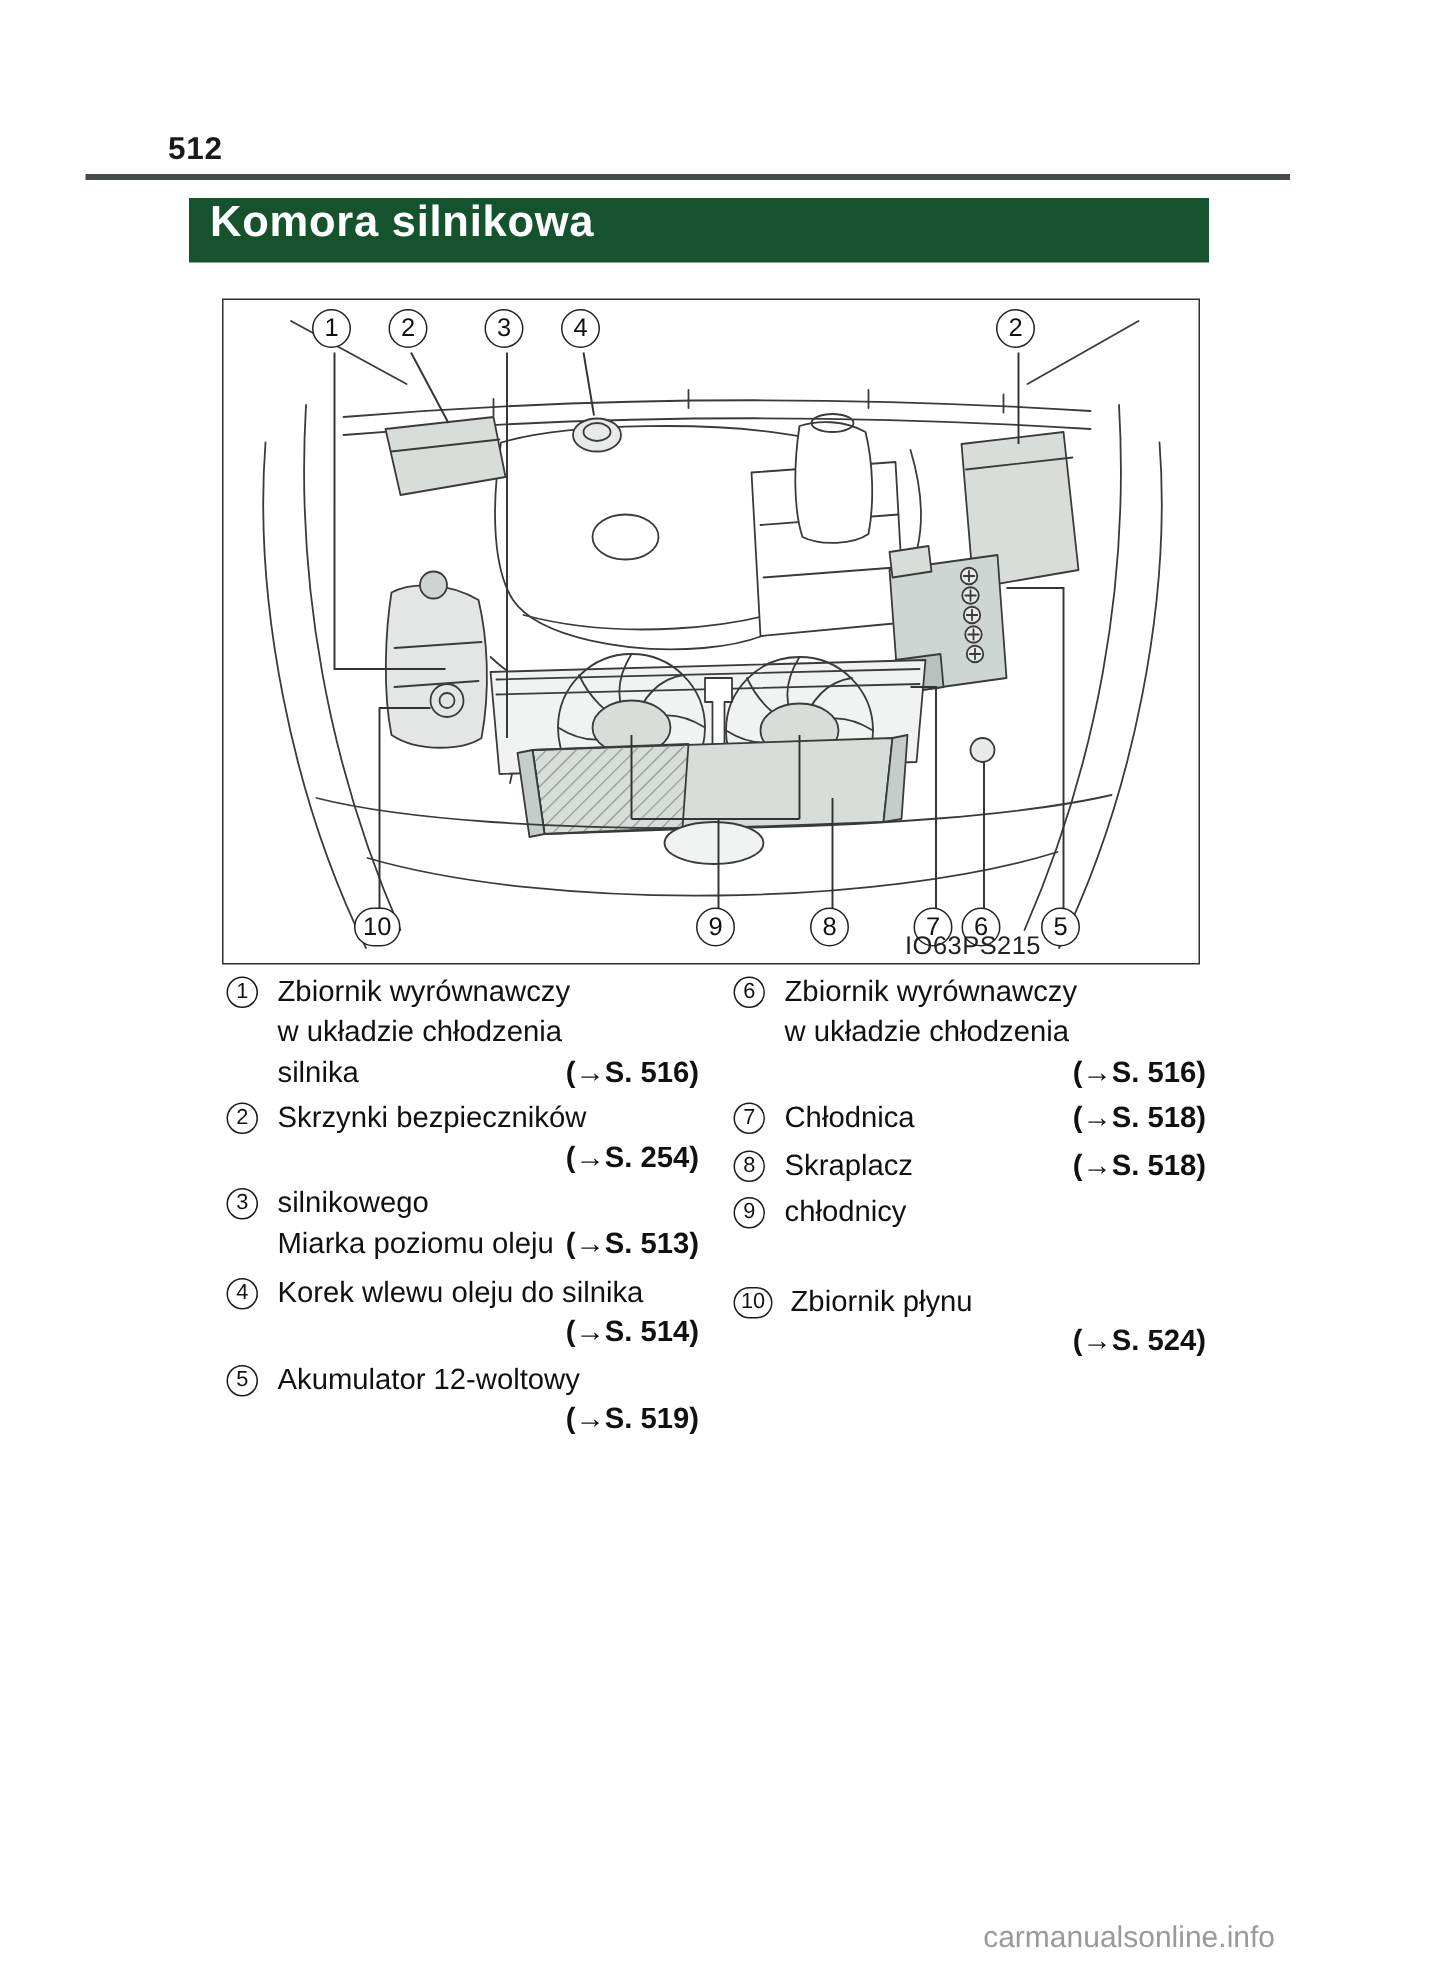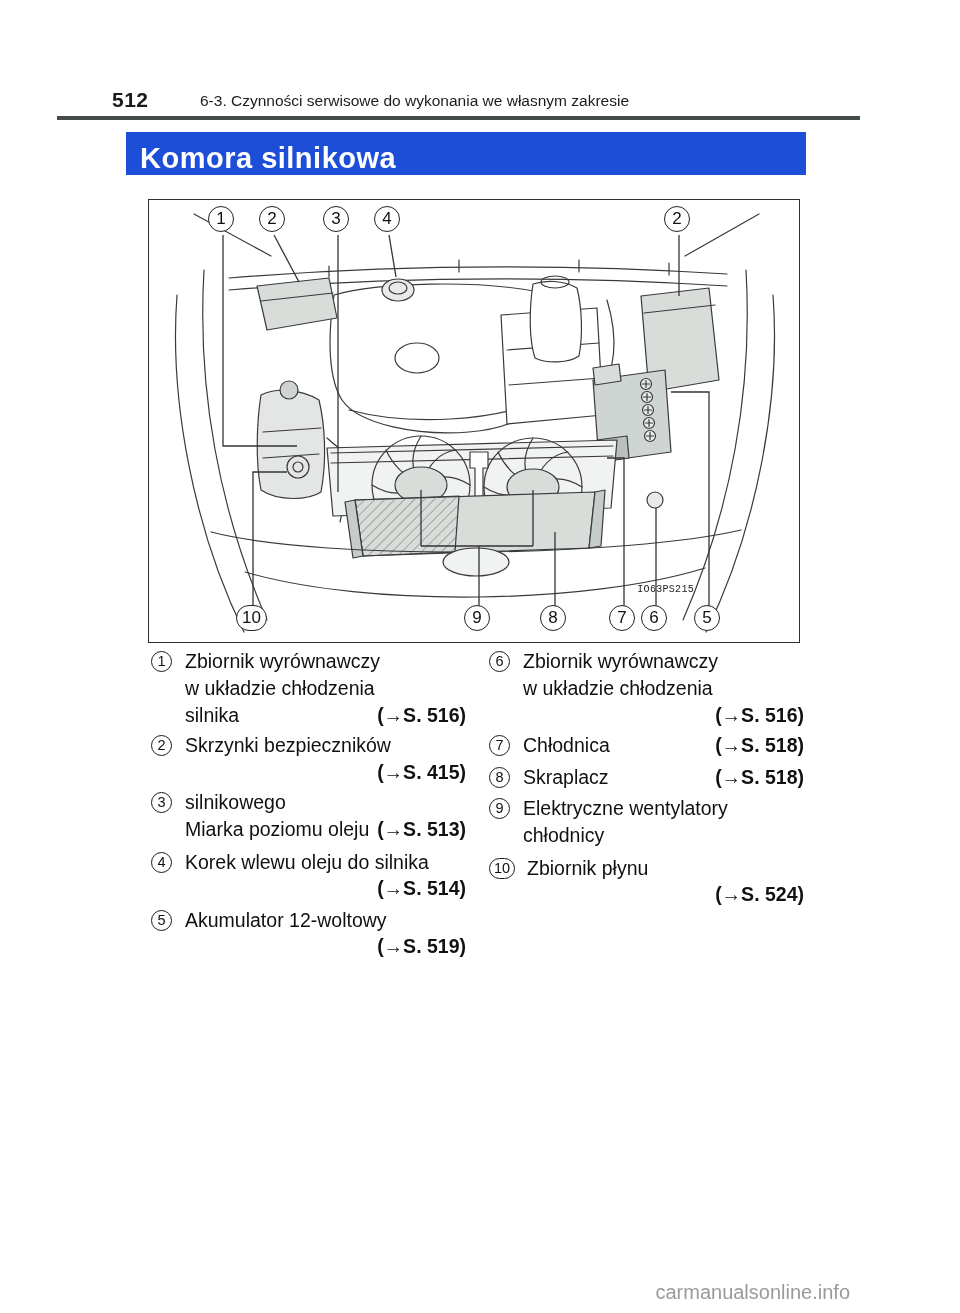--- a/index.html
+++ b/index.html
@@ -17,38 +17,38 @@
     position:absolute; left:200px; top:92px;
     font-size:15.5px; color:#1c1c1c;
   }
   .header-rule {
     position:absolute; left:57px; top:116px; width:848px; height:4px;
     background:#454d4b;
   }
   
   .title-bar {
     position:absolute; left:126px; top:132px; width:680px; height:43px;
-    background:#1d4ed8; display:flex; align-items:flex-end;
+    background:#14532d; display:flex; align-items:flex-start;
   }
   .title-bar .t {
     color:#ffffff; font-weight:bold; font-size:29px; padding-left:14px; letter-spacing:0.5px;
   }
   
   .figure {
     position:absolute; left:148px; top:199px; width:652px; height:444px;
     border:1.5px solid #2e2e2e; background:#fff;
   }
   .figure svg { position:absolute; left:0; top:0; }
   .callout {
     position:absolute; width:26px; height:26px; border:1.7px solid #222; border-radius:50%;
     background:#fff; font-size:17px; line-height:23px; text-align:center; color:#111;
   }
   .callout.wide { width:31px; border-radius:13px; }
   .figure-code {
-    position:absolute; right:166px; top:584px; font-size:10px; color:#222; letter-spacing:0.3px;font-family:Liberation Mono, monospace;
+    position:absolute; right:166px; top:621px; font-size:17px; color:#222; letter-spacing:0.3px;
   }
   
   .item { position:absolute; width:315px; font-size:19.5px; line-height:27px; color:#111; }
   .item .lines { margin-left:34px; }
   .item .line { white-space:nowrap; }
   .num {
     position:absolute; left:0; top:3px; width:21px; height:21px;
     border:1.4px solid #1a1a1a; border-radius:50%;
     font-size:14.5px; line-height:18.5px; text-align:center;
   }
@@ -60,21 +60,20 @@
   .watermark {
     position:absolute; right:10px; top:1281px; font-size:20px; color:#9a9a9a;
   }
 </style>
 </head>
 <body>
 
 <div class="page">
 
   <div class="page-number">512</div>
-  <div class="section-title">6-3. Czynności serwisowe do wykonania we własnym zakresie</div>
   <div class="header-rule"></div>
 
   <div class="title-bar">
     <span class="t">Komora silnikowa</span>
   </div>
 
   <div class="figure">
     <svg width="652" height="444" viewBox="0 0 652 444">
       <defs>
         <pattern id="hatch" width="7" height="7" patternUnits="userSpaceOnUse" patternTransform="rotate(45)">
@@ -204,21 +203,21 @@
       <div class="line">w układzie chłodzenia</div>
       <div class="line">silnika</div>
     </div>
     <span class="pref" style="top:54px;">(→S. 516)</span>
   </div>
   <div class="item col-left" style="top:732px;">
     <span class="num">2</span>
     <div class="lines">
       <div class="line">Skrzynki bezpieczników</div>
     </div>
-    <span class="pref" style="top:27px;">(→S. 415)</span>
+    <span class="pref" style="top:27px;">(→S. 254)</span>
   </div>
   <div class="item col-left" style="top:789px;">
     <span class="num">3</span>
     <div class="lines">
       <div class="line">silnikowego</div>
       <div class="line">Miarka poziomu oleju</div>
     </div>
     <span class="pref" style="top:27px;">(→S. 513)</span>
   </div>
   <div class="item col-left" style="top:849px;">
@@ -254,21 +253,20 @@
   <div class="item col-right" style="top:764px;">
     <span class="num">8</span>
     <div class="lines">
       <div class="line">Skraplacz</div>
     </div>
     <span class="pref" style="top:0px;">(→S. 518)</span>
   </div>
   <div class="item col-right" style="top:795px;">
     <span class="num">9</span>
     <div class="lines">
-      <div class="line">Elektryczne wentylatory</div>
       <div class="line">chłodnicy</div>
     </div>
   </div>
   <div class="item col-right" style="top:855px;">
     <span class="num wide">10</span>
     <div class="lines" style="margin-left:38px;">
       <div class="line">Zbiornik płynu</div>
     </div>
     <span class="pref" style="top:26px;">(→S. 524)</span>
   </div>

